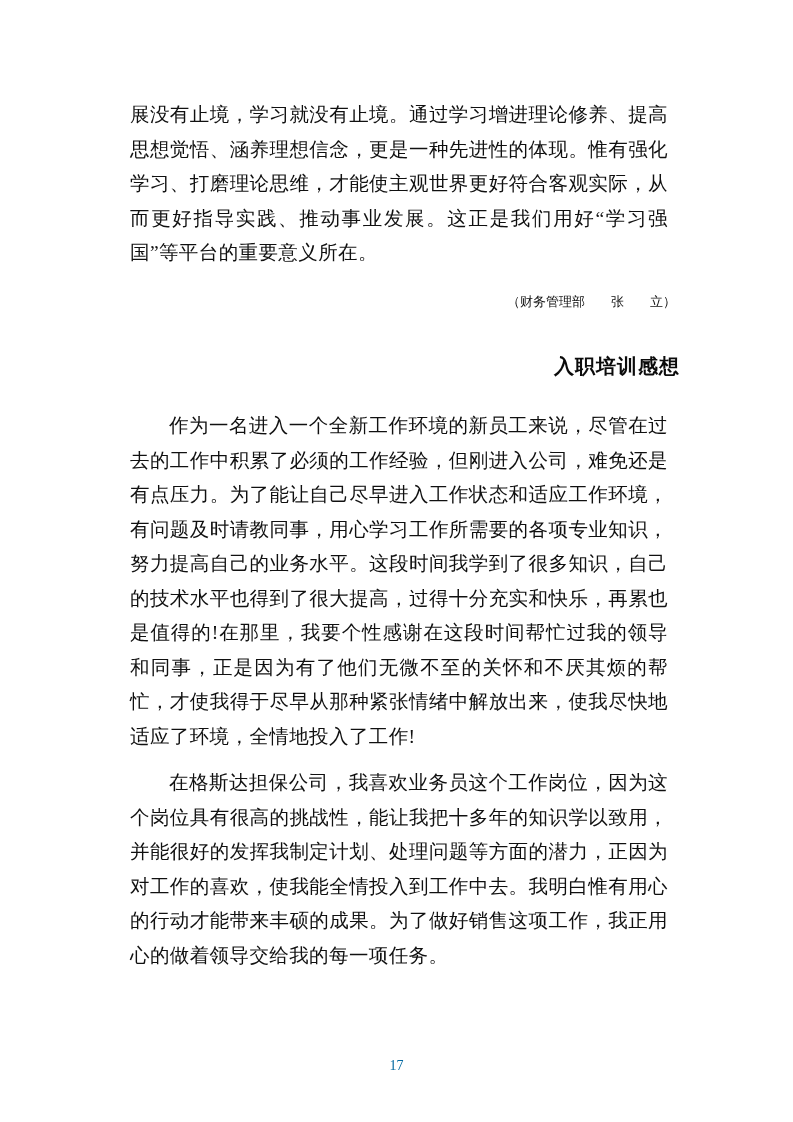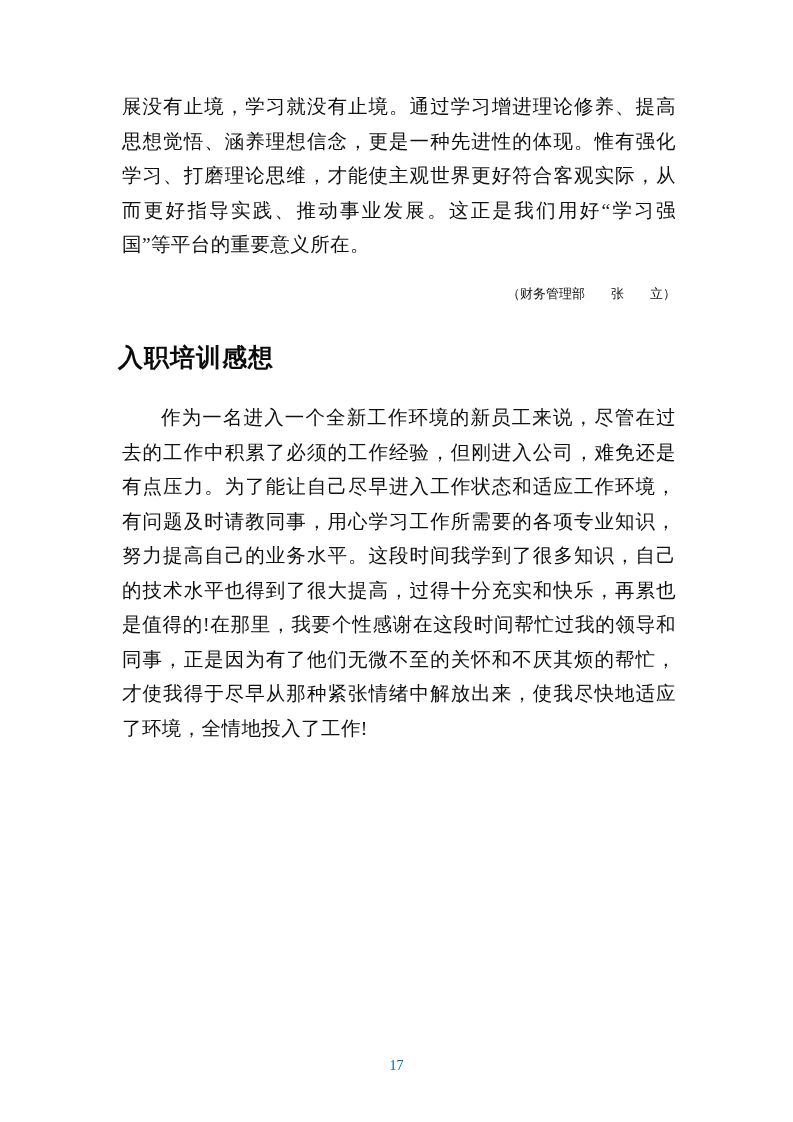--- a/index.html
+++ b/index.html
@@ -25,39 +25,39 @@
     top: 86px;
     width: 562px;
   }
   .para {
     font-size: 19.5px;
     line-height: 34.5px;
     letter-spacing: 0.4px;
     text-align: justify;
     text-justify: inter-ideograph;
     color: #101010;
-    margin: 4px;
+    margin: 12px;
   }
   .para.indent {
     text-indent: 39px;
   }
   .signature {
     font-size: 13px;
     line-height: 34.5px;
     color: #101010;
     text-align: right;
     margin: 14px 0 0 0;
     padding-right: 4px;
   }
   .doc-title {
     font-family: "DejaVu Sans", "Liberation Sans", sans-serif;
     font-weight: bold;
-    font-size: 25px;
+    font-size: 20px;
     line-height: 34px;
-    text-align: left;
+    text-align: right;
     color: #0b0b0b;
     margin: 30px 0 26px 0;
     letter-spacing: 1px;
   }
   .body-block .para + .para {
     margin-top: 0;
   }
   .page-number {
     position: absolute;
     left: 0;
@@ -76,18 +76,19 @@
   <div class="content">
 
     <p class="para">展没有止境，学习就没有止境。通过学习增进理论修养、提高思想觉悟、涵养理想信念，更是一种先进性的体现。惟有强化学习、打磨理论思维，才能使主观世界更好符合客观实际，从而更好指导实践、推动事业发展。这正是我们用好“学习强国”等平台的重要意义所在。</p>
 
     <p class="signature">（财务管理部　　张　　立）</p>
 
     <h1 class="doc-title">入职培训感想</h1>
 
     <div class="body-block">
       <p class="para indent">作为一名进入一个全新工作环境的新员工来说，尽管在过去的工作中积累了必须的工作经验，但刚进入公司，难免还是有点压力。为了能让自己尽早进入工作状态和适应工作环境，有问题及时请教同事，用心学习工作所需要的各项专业知识，努力提高自己的业务水平。这段时间我学到了很多知识，自己的技术水平也得到了很大提高，过得十分充实和快乐，再累也是值得的!在那里，我要个性感谢在这段时间帮忙过我的领导和同事，正是因为有了他们无微不至的关怀和不厌其烦的帮忙，才使我得于尽早从那种紧张情绪中解放出来，使我尽快地适应了环境，全情地投入了工作!</p>
+      <p class="para indent">在格斯达担保公司，我喜欢业务员这个工作岗位，因为这个岗位具有很高的挑战性，能让我把十多年的知识学以致用，并能很好的发挥我制定计划、处理问题等方面的潜力，正因为对工作的喜欢，使我能全情投入到工作中去。我明白惟有用心的行动才能带来丰硕的成果。为了做好销售这项工作，我正用心的做着领导交给我的每一项任务。</p>
     </div>
 
   </div>
 
   <div class="page-number">17</div>
 </div>
 
 </body></html>

